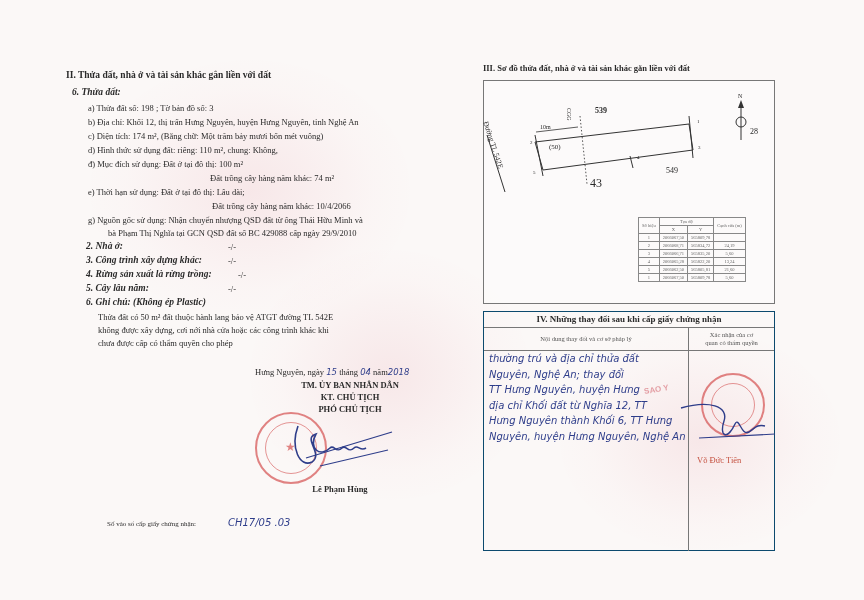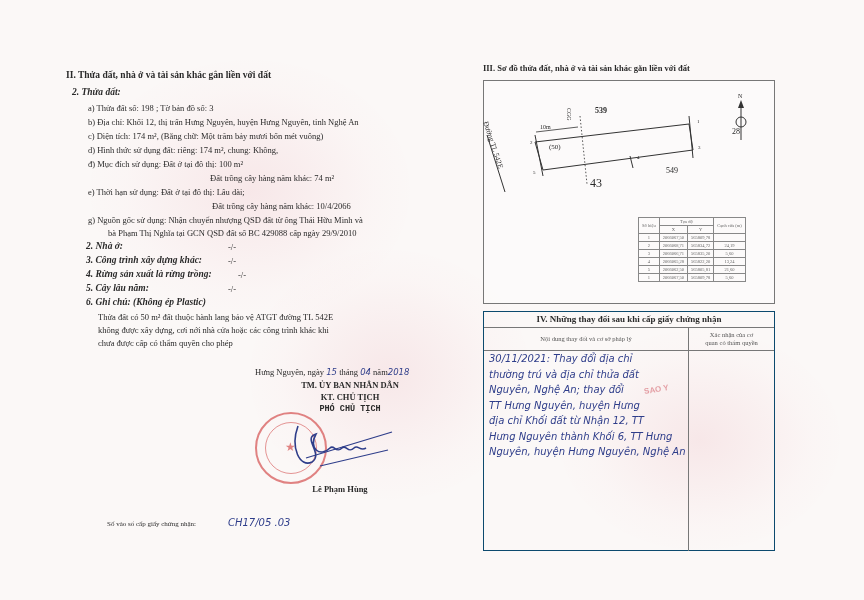--- a/index.html
+++ b/index.html
@@ -39,25 +39,25 @@
 </style>
 </head>
 <body>
 
 <div class="wm" style="left:90px;top:60px;width:320px;height:260px;"></div>
 <div class="wm" style="left:250px;top:250px;width:280px;height:250px;"></div>
 <div class="wm" style="left:560px;top:330px;width:280px;height:220px;"></div>
 
 <div>
   <div class="abs t10 b" style="left:66px;top:70px;">II. Thửa đất, nhà ở và tài sản khác gắn liền với đất</div>
-  <div class="abs t10 b i" style="left:72px;top:87px;">2. Thửa đất:</div>
+  <div class="abs t10 b i" style="left:72px;top:87px;">6. Thửa đất:</div>
   <div class="abs t9" style="left:88px;top:103px;">a) Thửa đất số: 198   ;    Tờ bản đồ số: 3</div>
   <div class="abs t9" style="left:88px;top:117px;">b) Địa chỉ:  Khối 12, thị trấn Hưng Nguyên, huyện Hưng Nguyên, tỉnh Nghệ An</div>
   <div class="abs t9" style="left:88px;top:131px;">c) Diện tích: 174 m², (Bằng chữ: Một trăm bảy mươi bốn mét vuông)</div>
-  <div class="abs t9" style="left:88px;top:145px;">d) Hình thức sử dụng đất: riêng: 174 m², chung: Không,</div>
+  <div class="abs t9" style="left:88px;top:145px;">d) Hình thức sử dụng đất: riêng: 110 m², chung: Không,</div>
   <div class="abs t9" style="left:88px;top:159px;">đ) Mục đích sử dụng: Đất ở tại đô thị: 100 m²</div>
   <div class="abs t9" style="left:210px;top:173px;">Đất trồng cây hàng năm khác: 74 m²</div>
   <div class="abs t9" style="left:88px;top:187px;">e) Thời hạn sử dụng: Đất ở tại đô thị: Lâu dài;</div>
   <div class="abs t9" style="left:212px;top:201px;">Đất trồng cây hàng năm khác: 10/4/2066</div>
   <div class="abs t9" style="left:88px;top:215px;">g) Nguồn gốc sử dụng: Nhận chuyển nhượng QSD đất từ ông Thái Hữu Minh và</div>
   <div class="abs t9" style="left:98px;top:228px;padding-left:10px;">bà Phạm Thị Nghĩa tại GCN QSD đất số BC 429088 cấp ngày 29/9/2010</div>
 
   <div class="abs t10 b i" style="left:86px;top:241px;">2. Nhà ở:</div>
   <div class="abs t9" style="left:228px;top:242px;">-/-</div>
   <div class="abs t10 b i" style="left:86px;top:255px;">3. Công trình xây dựng khác:</div>
@@ -76,21 +76,21 @@
 <div>
   <div class="abs t9" style="left:255px;top:367px;">
     <span>Hưng Nguyên, ngày</span>
     <span class="hand">15</span>
     <span>tháng</span>
     <span class="hand">04</span>
     <span>năm</span><span class="hand">2018</span>
   </div>
   <div class="abs t9 b c" style="left:270px;top:380px;width:160px;">TM. ỦY BAN NHÂN DÂN</div>
   <div class="abs t9 b c" style="left:270px;top:392px;width:160px;">KT. CHỦ TỊCH</div>
-  <div class="abs t9 b c" style="left:270px;top:404px;width:160px;font-family:Liberation Mono, monospace;">PHÓ CHỦ TỊCH</div>
+  <div class="abs t9 b c" style="left:270px;top:404px;width:160px;">PHÓ CHỦ TỊCH</div>
 
   <div class="seal" style="left:255px;top:412px;width:68px;height:68px;">
     <div class="seal-inner" style="left:8px;top:8px;width:50px;height:50px;"></div>
     <div class="abs" style="left:28px;top:26px;color:rgba(212,80,80,0.7);font-size:12px;">★</div>
   </div>
 
   <svg class="abs" style="left:280px;top:418px;" width="120" height="60">
     <path d="M18 8 C10 30, 20 50, 32 44 C44 36, 22 20, 36 16 C28 30, 40 40, 50 30 C54 26, 56 36, 62 30 C66 26, 68 36, 74 30 C78 26, 80 34, 86 30" stroke="#2e3d8a" stroke-width="1.6" fill="none"></path>
     <path d="M26 40 L112 14" stroke="#2e3d8a" stroke-width="1.3" fill="none"></path>
     <path d="M40 48 L108 32" stroke="#2e3d8a" stroke-width="1.1" fill="none"></path>
@@ -118,21 +118,21 @@
 
   <circle cx="258" cy="42" r="5" fill="none" stroke="#333" stroke-width="1"></circle>
   <line x1="258" y1="24" x2="258" y2="60" stroke="#333" stroke-width="1"></line>
   <polygon points="255,28 258,20 261,28" fill="#333"></polygon>
 </svg>
 <div class="abs" style="left:490px;top:120px;font-size:7.5px;transform:rotate(72deg);transform-origin:left top;">Đường TL 542E</div>
 <div class="abs" style="left:540px;top:124px;font-size:6px;">10m</div>
 <div class="abs" style="left:572px;top:108px;font-size:6px;transform:rotate(90deg);transform-origin:left top;">CGG</div>
 <div class="abs" style="left:549px;top:143px;font-size:7px;">(50)</div>
 <div class="abs" style="left:595px;top:106px;font-size:8px;font-weight:bold;">539</div>
-<div class="abs" style="left:732px;top:127px;font-size:8px;">28</div>
+<div class="abs" style="left:750px;top:127px;font-size:8px;">28</div>
 <div class="abs" style="left:590px;top:176px;font-size:12px;">43</div>
 <div class="abs" style="left:666px;top:166px;font-size:8px;">549</div>
 <div class="abs" style="left:697px;top:119px;font-size:5px;">1</div>
 <div class="abs" style="left:530px;top:140px;font-size:5px;">2</div>
 <div class="abs" style="left:698px;top:145px;font-size:5px;">3</div>
 <div class="abs" style="left:637px;top:155px;font-size:5px;">4</div>
 <div class="abs" style="left:533px;top:170px;font-size:5px;">5</div>
 <div class="abs" style="left:738px;top:93px;font-size:6px;">N</div>
 
 <table class="coord-table">
@@ -189,23 +189,32 @@
   <div class="iv-title">IV. Những thay đổi sau khi cấp giấy chứng nhận</div>
   <div class="iv-head">
     <div class="col1">Nội dung thay đổi và cơ sở pháp lý</div>
     <div class="col2">
       <div>Xác nhận của cơ</div>
       <div>quan có thẩm quyền</div>
     </div>
   </div>
   <div class="iv-body">
     <div class="col1">
-      <div class="hand hand-line">30/11/2021: Thay đổi địa chỉ</div>
       <div class="hand hand-line">thường trú và địa chỉ thửa đất</div>
       <div class="hand hand-line">Nguyên, Nghệ An; thay đổi</div>
       <div class="hand hand-line">TT Hưng Nguyên, huyện Hưng</div>
-      <div class="hand hand-line">địa chỉ Khối đất từ Nhận 12, TT</div>
+      <div class="hand hand-line">địa chỉ Khối đất từ Nghĩa 12, TT</div>
       <div class="hand hand-line">Hưng Nguyên thành Khối 6, TT Hưng</div>
       <div class="hand hand-line">Nguyên, huyện Hưng Nguyên, Nghệ An</div>
       <div class="abs" style="left:160px;top:34px;color:rgba(210,90,100,0.55);font-size:8px;font-weight:bold;font-family:'Liberation Sans',sans-serif;transform:rotate(-10deg);">SAO Y</div>
     </div>
+    <div class="col2">
+      <div class="seal" style="left:12px;top:22px;width:60px;height:60px;">
+        <div class="seal-inner" style="left:8px;top:8px;width:42px;height:42px;"></div>
+      </div>
+      <svg class="abs" style="left:-10px;top:45px;" width="100" height="50">
+        <path d="M2 12 C30 4, 50 10, 45 25 C40 40, 48 45, 56 28 C60 20, 62 40, 70 36 C76 32, 78 28, 86 30" stroke="#2e3d8a" stroke-width="1.4" fill="none"></path>
+        <path d="M20 42 L96 38" stroke="#2e3d8a" stroke-width="1.1" fill="none"></path>
+      </svg>
+      <div class="abs" style="left:8px;top:104px;color:#c4503f;font-size:8.5px;">Võ Đức Tiến</div>
+    </div>
   </div>
 </div>
 
 </body></html>

